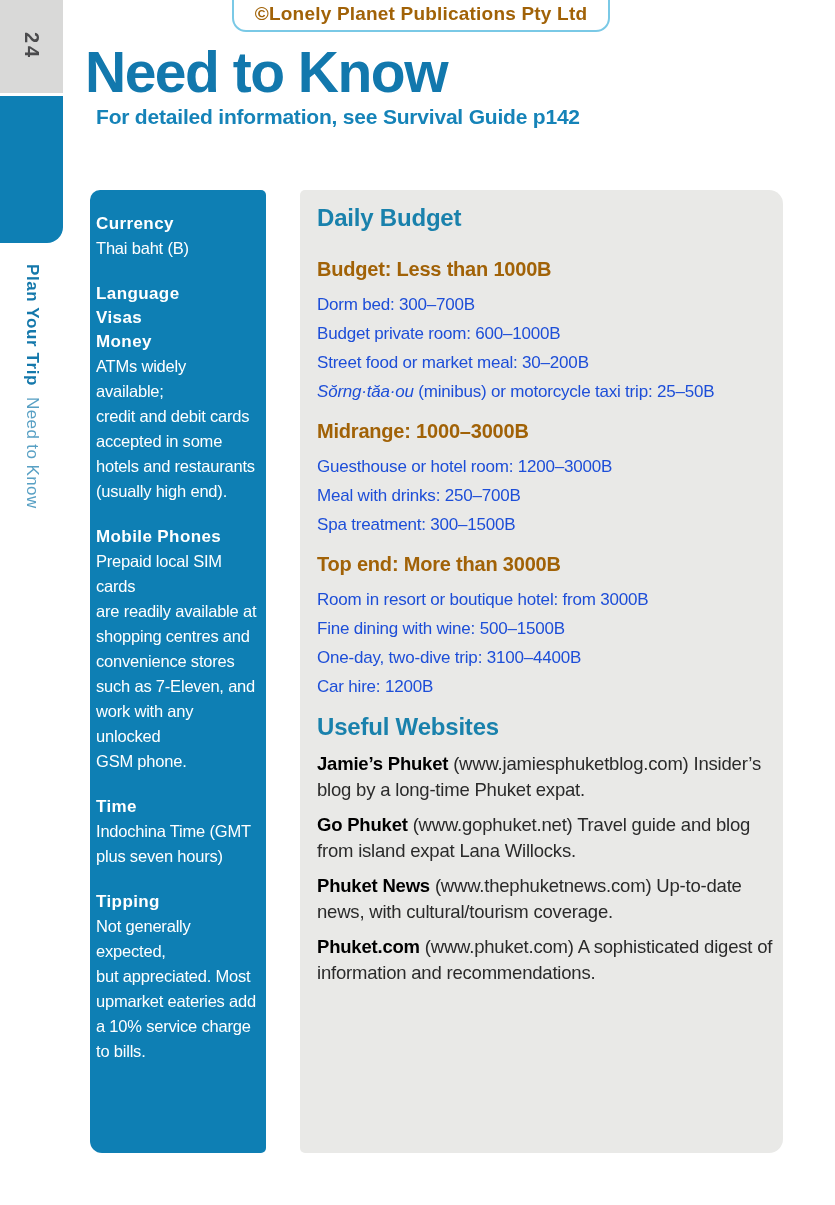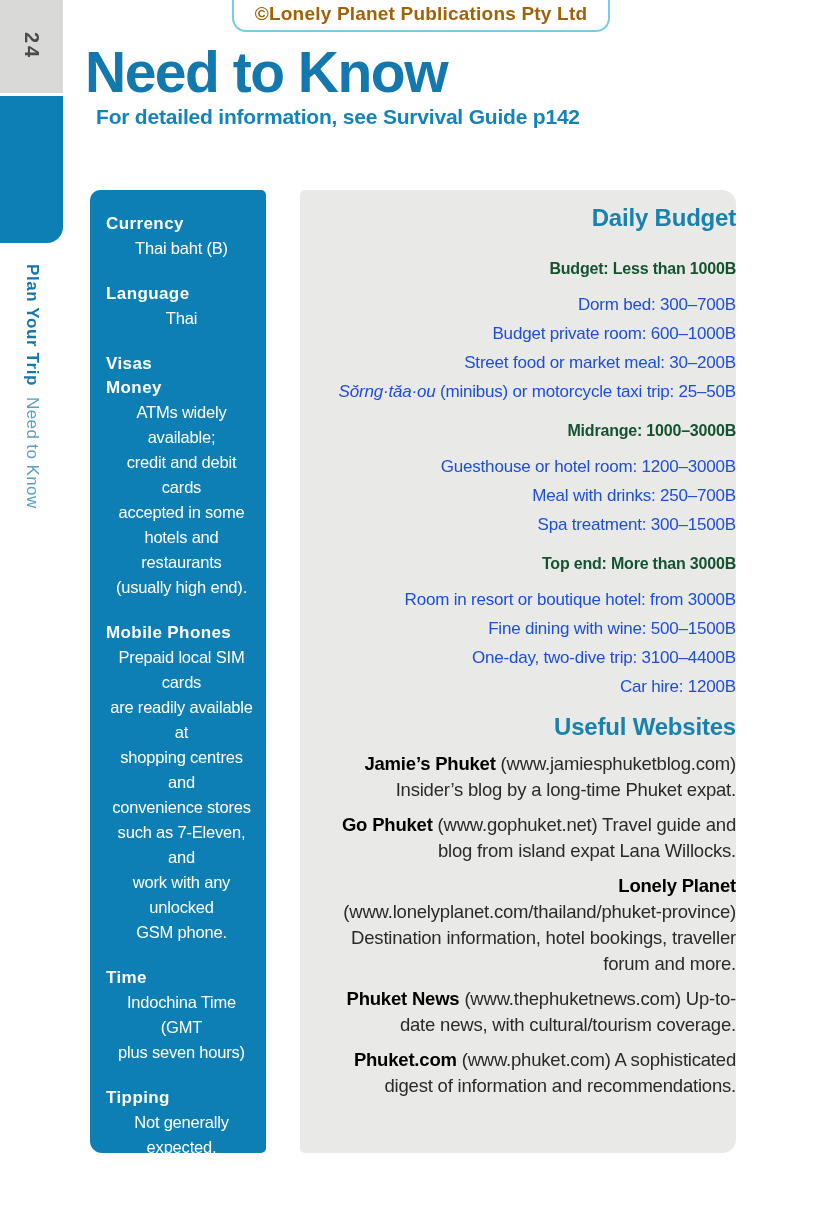--- a/index.html
+++ b/index.html
@@ -31,35 +31,35 @@
   .copyright-text { font-size:19px; font-weight:bold; color:#a16207; letter-spacing:.2px; }
 
   
   .page-title { position:absolute; left:85px; top:44px; font-size:57px; line-height:1;
     font-weight:800; color:#1278ad; letter-spacing:-1.5px; }
   .page-subtitle { position:absolute; left:96px; top:105px; font-size:21px;
     font-weight:bold; color:#1583b8; letter-spacing:-.2px; }
 
   
   .info-panel { position:absolute; left:90px; top:190px; width:176px; height:963px;
-    background:#0e7fb4; border-radius:10px 5px 5px 12px; padding:22px 9px 0 16px; }
+    background:#0e7fb4; border-radius:10px 5px 5px 12px; padding:22px 9px 0 6px; }
   .info-heading { font-size:17px; line-height:24px; font-weight:bold; color:#ffffff;
     letter-spacing:.4px; }
   .info-body { font-size:16.5px; line-height:25px; color:#ffffff;
-    white-space:pre-line; margin:0 0 21px; letter-spacing:-.2px;text-align:center; }
+    white-space:pre-line; margin:0 0 21px; letter-spacing:-.2px; }
   .info-section:last-child .info-body { margin-bottom:0; }
 
   
-  .budget-panel { position:absolute; left:300px; top:190px; width:436px; height:963px;
-    background:#e9e9e7; border-radius:5px 14px 14px 5px; padding:14px 0 0 17px;text-align:right; }
+  .budget-panel { position:absolute; left:300px; top:190px; width:483px; height:963px;
+    background:#e9e9e7; border-radius:5px 14px 14px 5px; padding:14px 0 0 17px; }
   .panel-title { font-size:24px; line-height:28px; font-weight:bold; color:#1981ac;
     letter-spacing:-.2px; }
   .db-title { margin-bottom:24px; }
   .budget-section { margin-bottom:12px; }
-  .budget-subhead { font-size:16px; line-height:26px; font-weight:bold; color:#14532d;
+  .budget-subhead { font-size:20px; line-height:26px; font-weight:bold; color:#a16207;
     margin-bottom:8px; letter-spacing:-.2px; }
   .budget-line { font-size:17px; line-height:29px; color:#1d4ed8; letter-spacing:-.2px; }
   .budget-line i { font-style:italic; }
   .uw-title { margin:0 0 10px; }
   .site-entry { font-size:18.5px; line-height:26px; color:#2a2a2a; margin-bottom:9px;
     letter-spacing:-.2px; }
   .site-entry strong { color:#000000; }
 </style>
 </head>
 <body>
@@ -84,21 +84,20 @@
   <h1 class="page-title">Need to Know</h1>
   <div class="page-subtitle">For detailed information, see Survival Guide p142</div>
 
   <aside class="info-panel" id="info-sections">
       <div class="info-section">
         <h3 class="info-heading">Currency</h3>
         <p class="info-body">Thai baht (B)</p>
       </div>
       <div class="info-section">
         <h3 class="info-heading">Language</h3>
-        <p class="info-body">Thai</p>
       </div>
       <div class="info-section">
         <h3 class="info-heading">Visas</h3>
       </div>
       <div class="info-section">
         <h3 class="info-heading">Money</h3>
         <p class="info-body">ATMs widely available;
 credit and debit cards
 accepted in some
 hotels and restaurants
@@ -150,19 +149,18 @@
           <p class="budget-line">Room in resort or boutique hotel: from 3000B</p>
           <p class="budget-line">Fine dining with wine: 500–1500B</p>
           <p class="budget-line">One-day, two-dive trip: 3100–4400B</p>
           <p class="budget-line">Car hire: 1200B</p>
         </div>
       </div>
     <h2 class="panel-title uw-title">Useful Websites</h2>
     <div id="website-entries">
         <p class="site-entry"><strong>Jamie’s Phuket</strong> (www.jamiesphuketblog.com) Insider’s blog by a long-time Phuket expat.</p>
         <p class="site-entry"><strong>Go Phuket</strong> (www.gophuket.net) Travel guide and blog from island expat Lana Willocks.</p>
-        <p class="site-entry"><strong>Lonely Planet</strong> (www.lonelyplanet.com/thailand/phuket-province) Destination information, hotel bookings, traveller forum and more.</p>
         <p class="site-entry"><strong>Phuket News</strong> (www.thephuketnews.com) Up-to-date news, with cultural/tourism coverage.</p>
         <p class="site-entry"><strong>Phuket.com</strong> (www.phuket.com) A sophisticated digest of information and recommendations.</p>
       </div>
   </section>
 
 </div>
 
 </body></html>

